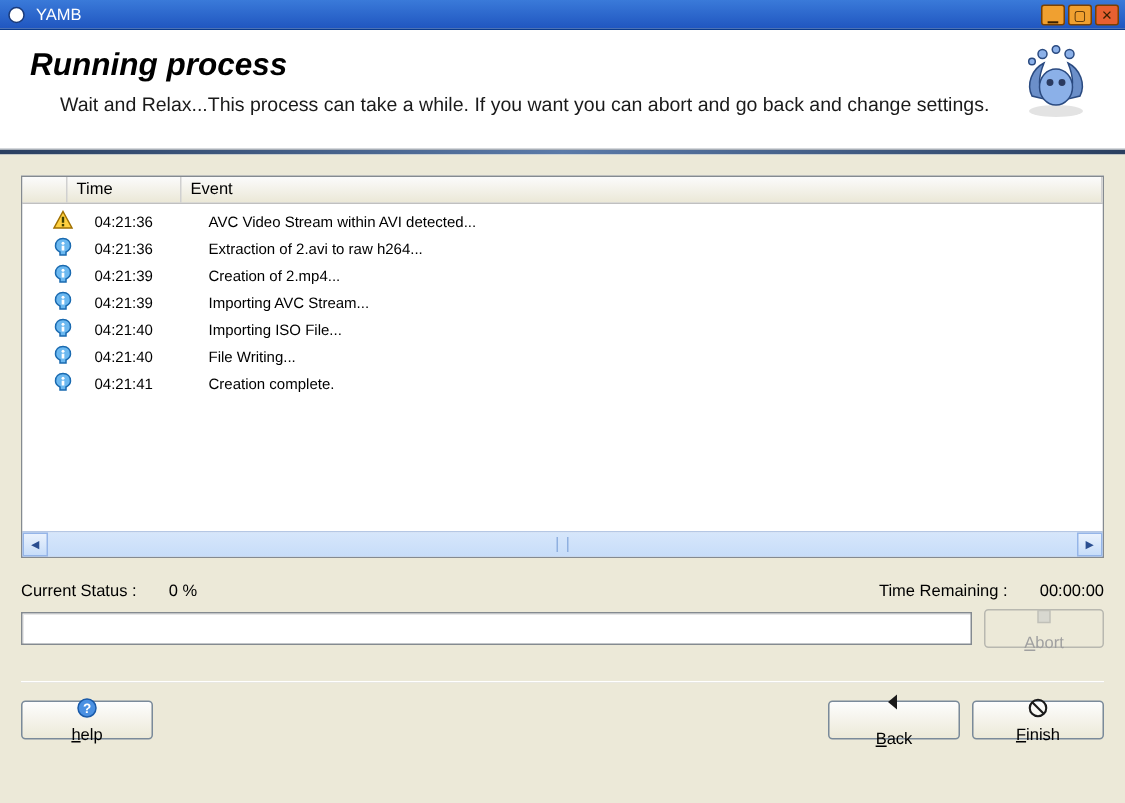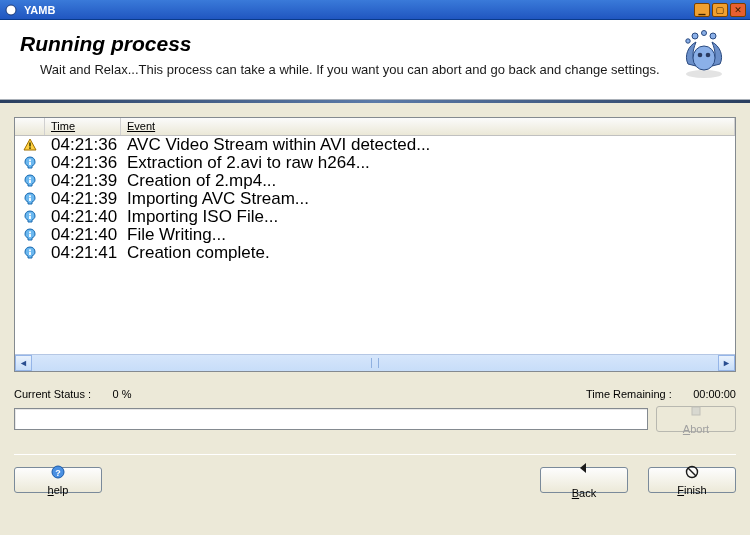--- a/index.html
+++ b/index.html
@@ -14,21 +14,21 @@
     color: #fff;
     padding: 0 4px;
     border-bottom: 1px solid #0a3a8a;
   }
   .titlebar .app-icon {
     width: 14px; height: 14px;
     margin-right: 6px;
     display: flex; align-items: center; justify-content: center;
     font-size: 11px;
   }
-  .titlebar .title { font-weight: bold; font-size: 11px; flex: 1; }
+  .titlebar .title { font-weight: normal; font-size: 11px; flex: 1; }
   .titlebar .win-controls { display: flex; gap: 2px; }
   .titlebar .win-btn {
     width: 16px; height: 14px;
     background: #f0a030;
     border: 1px solid #7a4000;
     border-radius: 2px;
     display:flex;align-items:center;justify-content:center;
     font-size:9px;color:#3a2000;
   }
   .titlebar .win-btn.close { background:#e86030; }
@@ -78,37 +78,37 @@
   .log-header {
     display: flex;
     background: linear-gradient(to bottom,#fbfbfb,#ebe8d7);
     border-bottom: 1px solid #c0c0c0;
     height: 18px;
     font-size: 11px;
   }
   .log-header .col {
     padding: 2px 6px;
     border-right: 1px solid #d0d0d0;
-    text-decoration: underline;
   }
   .col-icon { width: 30px; }
   .col-time { width: 76px; }
   .col-event { flex: 1; }
 
   .log-body {
     height: 218px;
     overflow: hidden;
     background:#fff;
   }
   .log-row {
     display: flex;
-    align-items: center;
+    align-items: flex-end;
     height: 18px;
-    font-size: 17px;
+    font-size: 10px;
     color: #000;
+    padding-left: 12px;
   }
   .log-row .cell-icon {
     width: 30px; display:flex; align-items:center; justify-content:center;
   }
   .log-row .cell-time { width: 76px; padding-left:6px; }
   .log-row .cell-event { flex:1; padding-left:6px; }
 
   .icon-warn, .icon-info {
     width:14px; height:14px; display:inline-block;
   }
@@ -379,21 +379,21 @@
     <button class="btn">
       <span class="btn-icon">
         <svg viewBox="0 0 14 14">
             <circle cx="7" cy="7" r="6" fill="#4a90e2" stroke="#1a5aa8"></circle>
             <text x="7" y="10.5" text-anchor="middle" font-size="9" font-weight="bold" fill="#fff">?</text>
           </svg>
       </span>
       <span><span class="u">h</span><span>elp</span></span>
     </button>
     <div class="spacer"></div>
-    <button class="btn" style="margin-right:20px;gap:12px;">
+    <button class="btn" style="margin-right:8px;gap:12px;">
       <span class="btn-icon">
         <svg viewBox="0 0 14 14">
             <path d="M9 2 L3 7 L9 12 Z" fill="#1a1a1a"></path>
           </svg>
       </span>
       <span><span class="u">B</span><span>ack</span></span>
     </button>
     <button class="btn">
       <span class="btn-icon">
         <svg viewBox="0 0 14 14">

